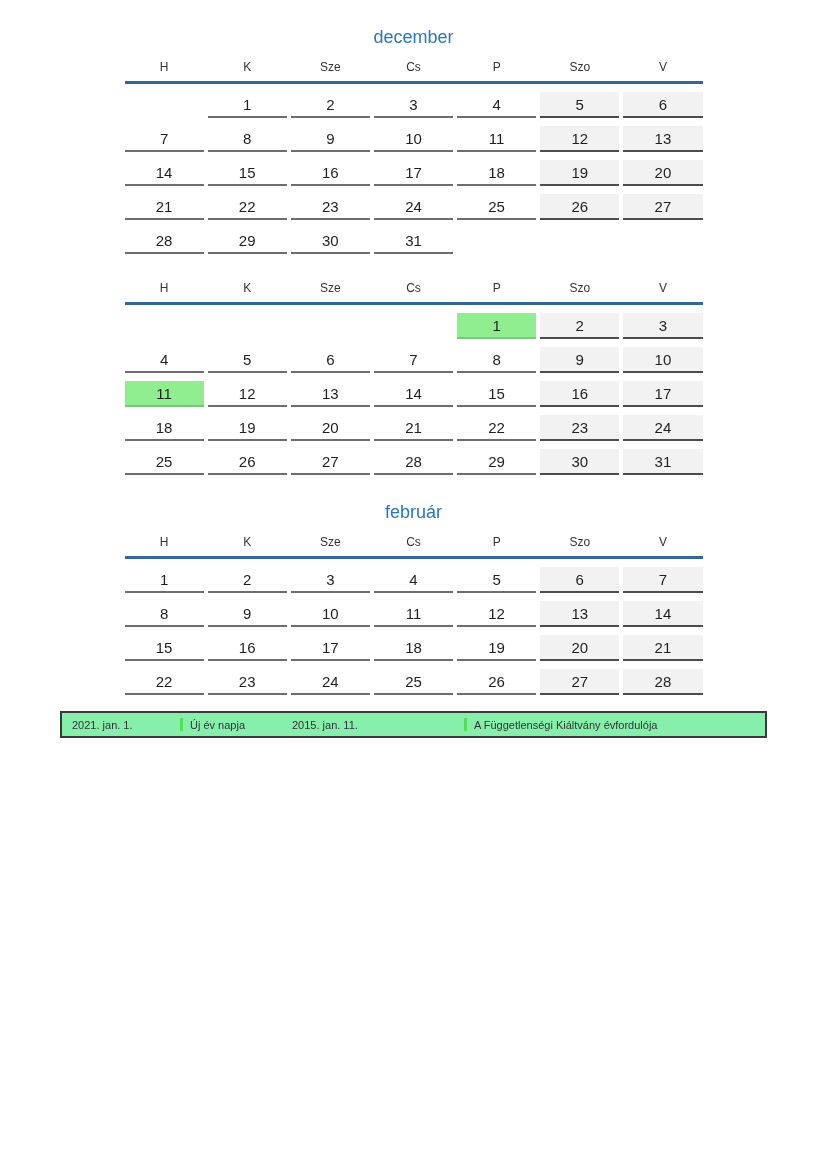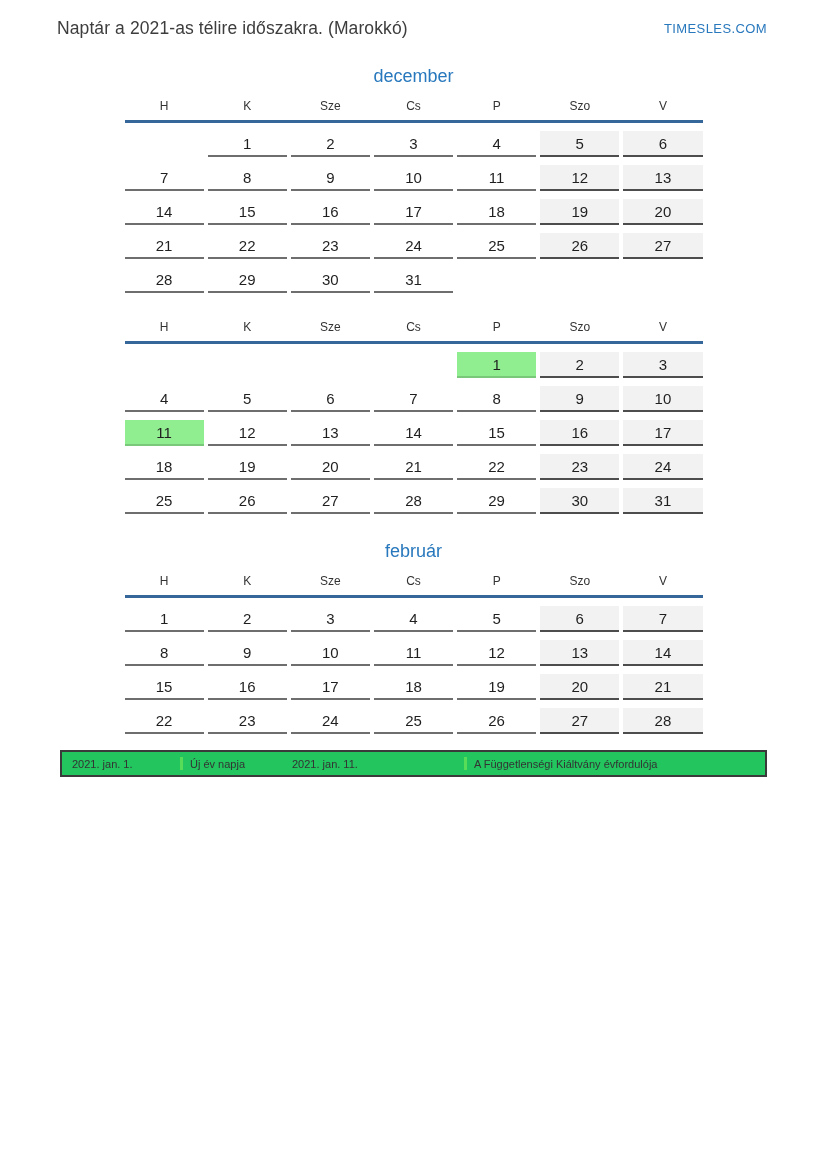--- a/index.html
+++ b/index.html
@@ -62,44 +62,40 @@
   .cell.empty {
     background: transparent; border-bottom-color: transparent;
   }
 
   
   .legend {
     position: relative;
     width: 707px; height: 27px;
     margin: 16px 0 0 60px;
     border: 2px solid #3a3a3a;
-    background: #22c55e;
+    background: #86efac;
   }
   .legend-item {
     position: absolute; top: 0; height: 100%;
     display: flex; align-items: center;
     font-size: 11px; color: #333333;
   }
   .legend-item.item0 { left: 10px; }
   .legend-item.item1 { left: 230px; }
   .legend-item.item0 .legend-date { width: 108px; }
   .legend-item.item1 .legend-date { width: 172px; }
   .legend-marker {
     display: inline-block; width: 3px; height: 13px;
     background: var(--marker, #57dd57); margin-right: 7px;
   }
 </style>
 </head>
 <body>
 
 <div class="page">
-  <header class="page-header">
-    <h1 class="page-title">Naptár a 2021-as télire időszakra. (Marokkó)</h1>
-    <a class="site-link">TIMESLES.COM</a>
-  </header>
 
   <main id="months" class="months">
       <section class="month">
         <h2 class="month-title">december</h2>
         <div class="weekday-row">
           <span class="weekday">H</span>
           <span class="weekday">K</span>
           <span class="weekday">Sze</span>
           <span class="weekday">Cs</span>
           <span class="weekday">P</span>
@@ -239,18 +235,18 @@
       </section>
     </main>
 
   <footer id="legend" class="legend">
       <div class="legend-item item0">
         <span class="legend-date">2021. jan. 1.</span>
         <span class="legend-marker"></span>
         <span class="legend-label">Új év napja</span>
       </div>
       <div class="legend-item item1">
-        <span class="legend-date">2021. jan. 11.</span>
+        <span class="legend-date">2015. jan. 11.</span>
         <span class="legend-marker"></span>
         <span class="legend-label">A Függetlenségi Kiáltvány évfordulója</span>
       </div>
     </footer>
 </div>
 
 </body></html>

